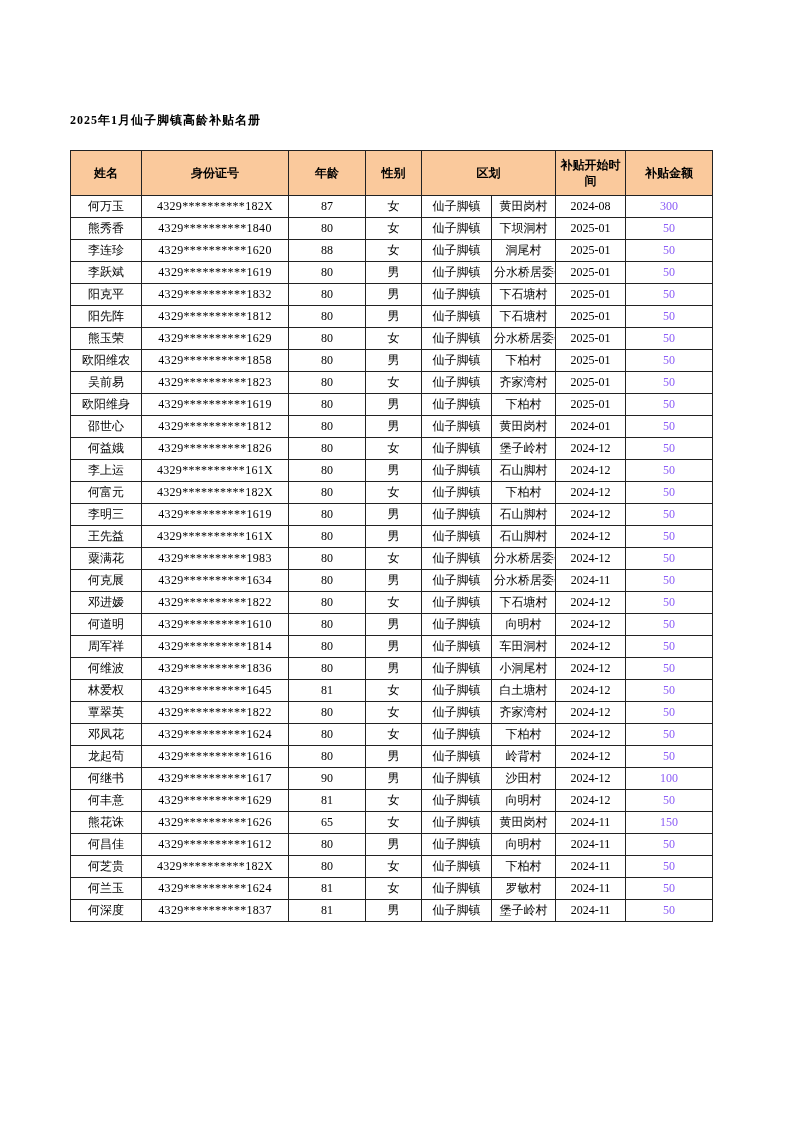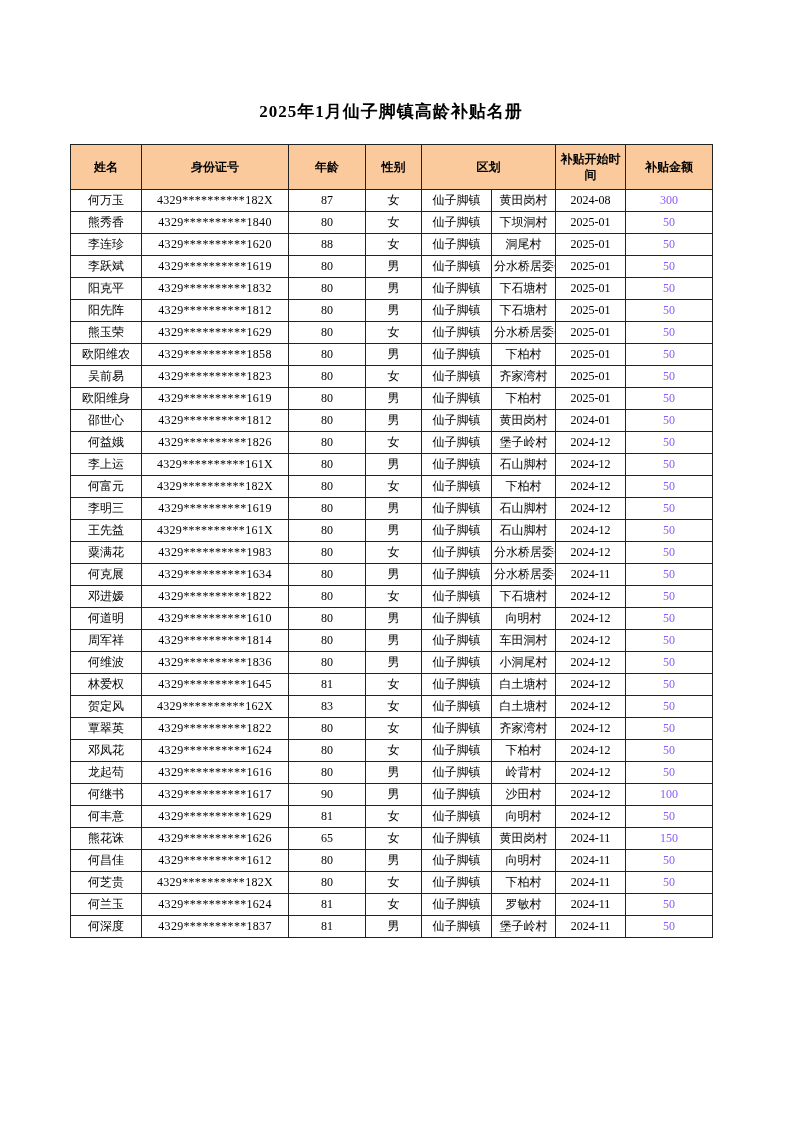--- a/index.html
+++ b/index.html
@@ -9,26 +9,25 @@
     background: #ffffff;
   }
   body {
     width: 793px;
     height: 1122px;
     font-family: "Liberation Serif", "DejaVu Serif", serif;
     color: #000;
     position: relative;
   }
   .page-title {
-    margin: 0;
+    margin: 12px;
     padding-top: 100px;
     width: 642px;
     margin-left: 70px;
-    text-align: center;
-    font-size: 17px;
+    font-size: 12px;
     font-weight: 600;
     letter-spacing: 1px;
   }
   table.roster {
     margin-left: 70px;
     margin-top: 21px;
     border-collapse: collapse;
     table-layout: fixed;
     width: 642px;
     font-size: 12px;
@@ -307,30 +306,20 @@
         <td class="col-name">林爱权</td>
         <td class="col-id">4329**********1645</td>
         <td class="col-age">81</td>
         <td class="col-gender">女</td>
         <td class="col-town">仙子脚镇</td>
         <td class="col-village">白土塘村</td>
         <td class="col-start">2024-12</td>
         <td class="col-amount">50</td>
       </tr>
       <tr>
-        <td class="col-name">贺定风</td>
-        <td class="col-id">4329**********162X</td>
-        <td class="col-age">83</td>
-        <td class="col-gender">女</td>
-        <td class="col-town">仙子脚镇</td>
-        <td class="col-village">白土塘村</td>
-        <td class="col-start">2024-12</td>
-        <td class="col-amount">50</td>
-      </tr>
-      <tr>
         <td class="col-name">覃翠英</td>
         <td class="col-id">4329**********1822</td>
         <td class="col-age">80</td>
         <td class="col-gender">女</td>
         <td class="col-town">仙子脚镇</td>
         <td class="col-village">齐家湾村</td>
         <td class="col-start">2024-12</td>
         <td class="col-amount">50</td>
       </tr>
       <tr>

